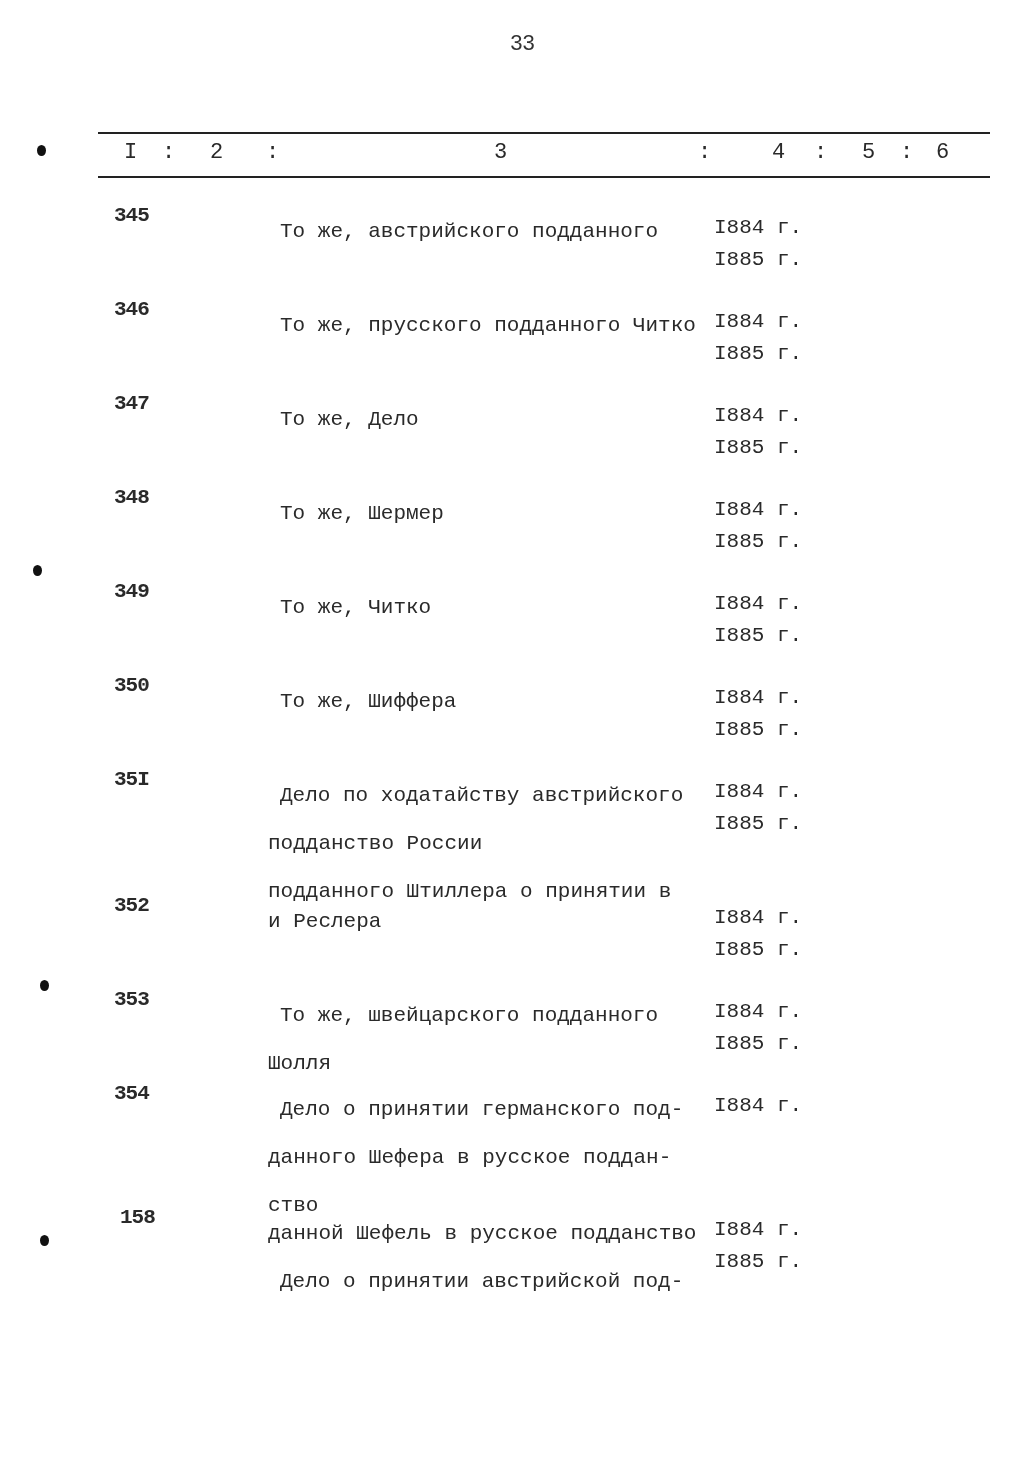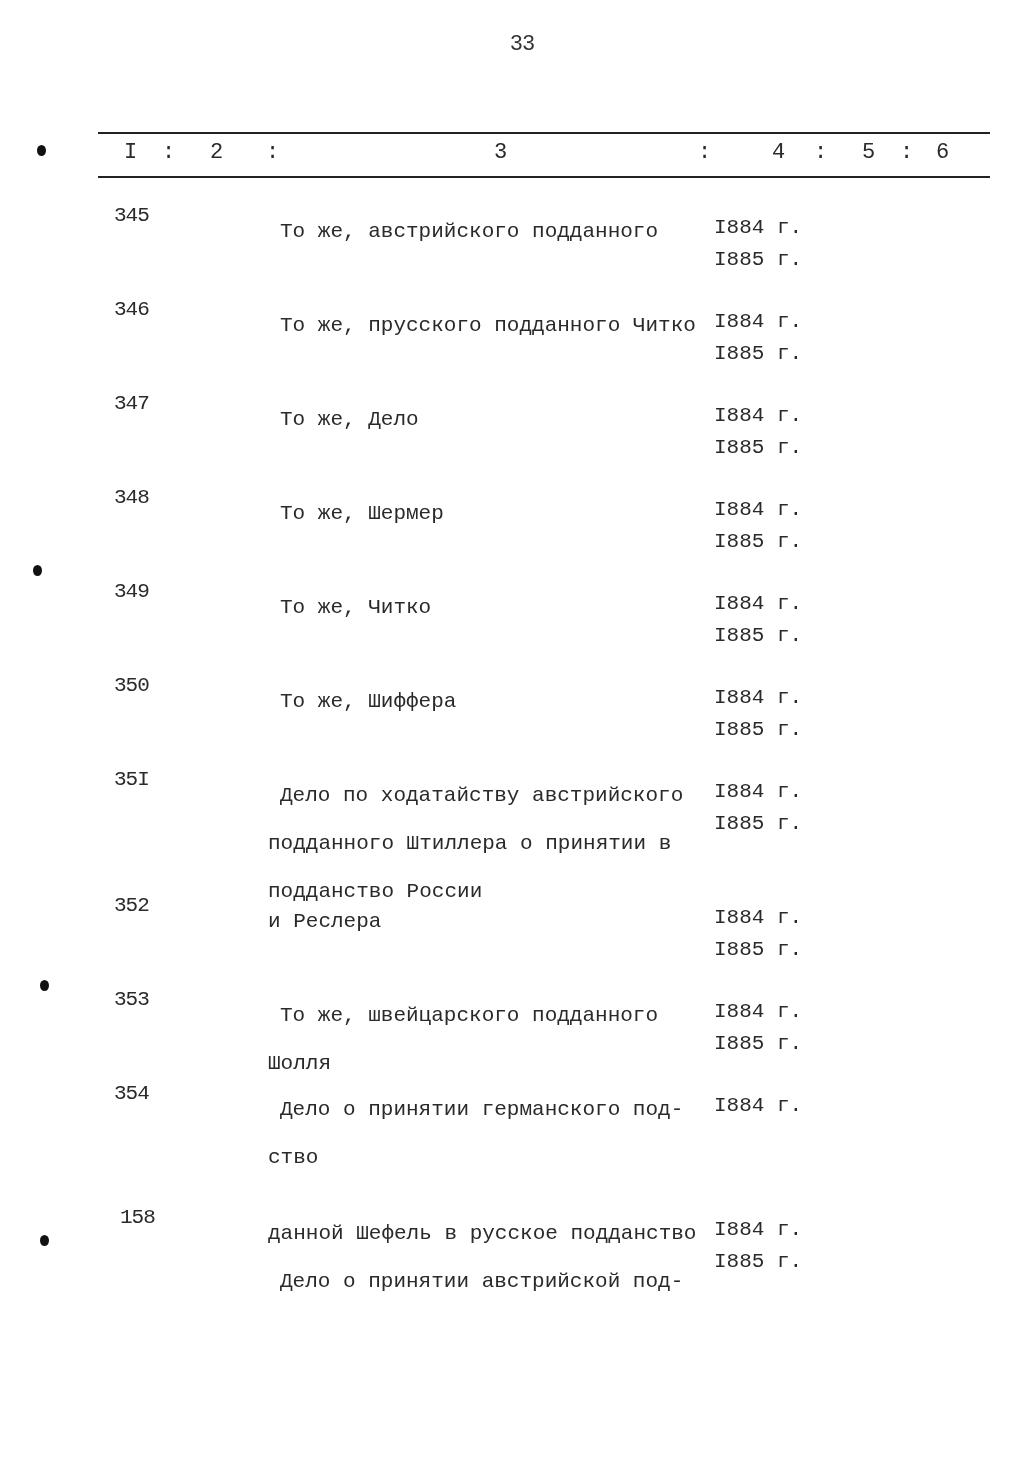--- a/index.html
+++ b/index.html
@@ -13,21 +13,21 @@
     font-size: 22px; letter-spacing: -1px; color: #333;
   }
   .rule {
     position: absolute; left: 98px; width: 892px; height: 2px; background: #222;
   }
   .rule.top { top: 132px; }
   .rule.bottom { top: 176px; }
   .header-row { position: absolute; top: 140px; left: 0; width: 1024px; height: 30px; font-size: 22px; }
   .hcell { position: absolute; top: 0; }
   .row { position: absolute; left: 0; width: 1024px; font-size: 21px; line-height: 32px; }
-  .num { position: absolute; left: 114px; top: 0; letter-spacing: -1px; }
+  .num { position: absolute; left: 114px; top: 0; letter-spacing: -1px; font-weight: bold; }
   .title { position: absolute; left: 268px; top: 0; width: 440px; }
   .title .line { display: block; white-space: pre; margin-top: 16px; }
   .title .line.first { padding-left: 12px; }
   .dates { position: absolute; left: 714px; top: 12px; text-align: right; }
   .dates .d { display: block; white-space: pre; }
   .bullet {
     position: absolute; width: 9px; height: 11px; border-radius: 50%; background: #111;
   }
 </style>
 </head>
@@ -114,22 +114,22 @@
   <div class="dates">
     <span class="d">I884 г.</span>
     <span class="d">I885 г.</span>
   </div>
 </div>
 
 <div class="row" style="top:764px">
   <span class="num">35I</span>
   <div class="title">
     <span class="line first">Дело по ходатайству австрийского</span>
+    <span class="line">подданство России</span>
     <span class="line">подданного Штиллера о принятии в</span>
-    <span class="line">подданство России</span>
   </div>
   <div class="dates">
     <span class="d">I884 г.</span>
     <span class="d">I885 г.</span>
   </div>
 </div>
 
 <div class="row" style="top:890px">
   <span class="num">352</span>
   <div class="title">
@@ -150,20 +150,21 @@
   <div class="dates">
     <span class="d">I884 г.</span>
     <span class="d">I885 г.</span>
   </div>
 </div>
 
 <div class="row" style="top:1078px">
   <span class="num">354</span>
   <div class="title">
     <span class="line first">Дело о принятии германского под-</span>
+    <span class="line">данного Шефера в русское поддан-</span>
     <span class="line">ство</span>
   </div>
   <div class="dates">
     <span class="d">I884 г.</span>
   </div>
 </div>
 
 <div class="row" style="top:1202px">
   <span class="num" style="left:120px">158</span>
   <div class="title">

